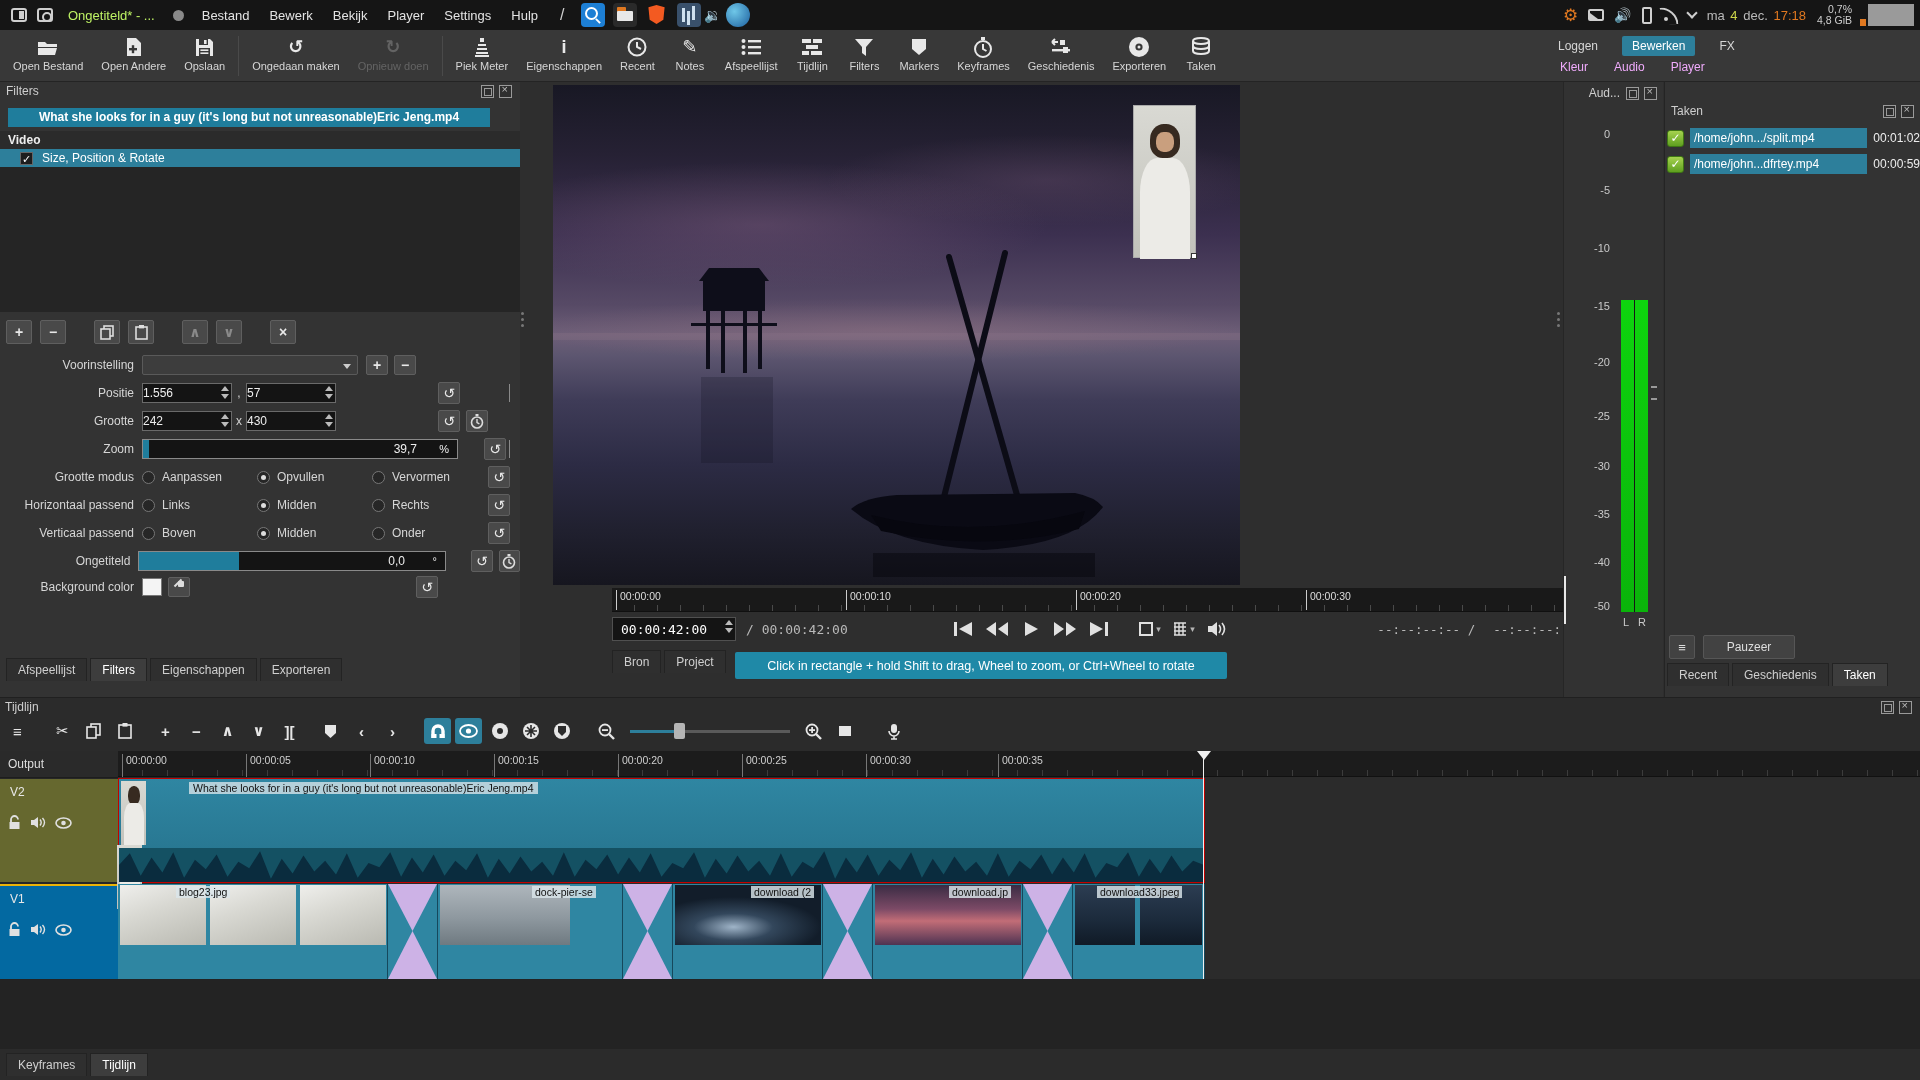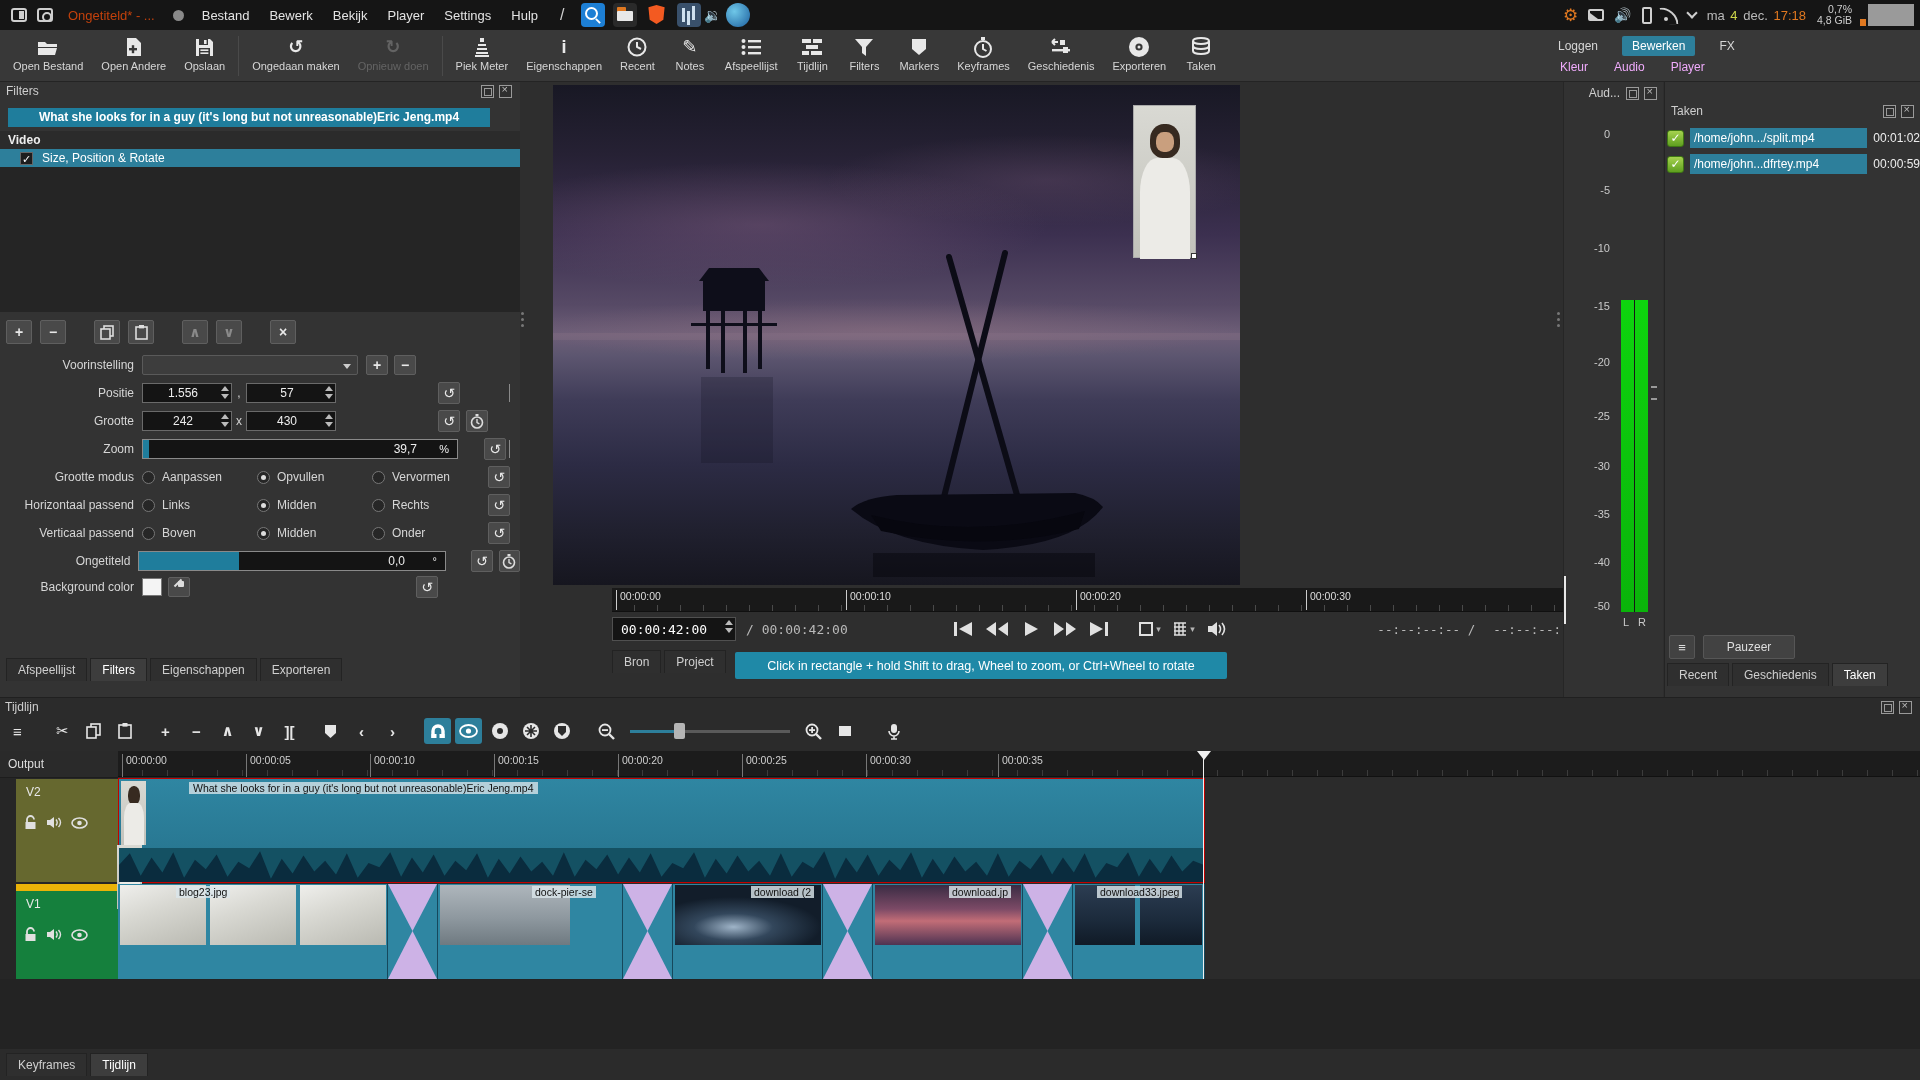--- a/index.html
+++ b/index.html
@@ -3,21 +3,21 @@
 <meta charset="utf-8">
 <style>
 *{margin:0;padding:0;box-sizing:border-box}
 html,body{width:1920px;height:1080px;overflow:hidden}
 body{background:#2e2e2e;font-family:"Liberation Sans","DejaVu Sans",sans-serif;font-size:12px;color:#d4d4d4;position:relative}
 
 #sysbar{position:absolute;left:0;top:0;width:1920px;height:30px;background:#151515;display:flex;align-items:center;padding:0 6px;font-size:13px;color:#dcdcdc;z-index:50}
 .winico{width:16px;height:14px;border:2px solid #cfcfcf;border-radius:3px;margin:0 5px;position:relative}
 .winico.split::after{content:"";position:absolute;right:1px;top:1px;bottom:1px;width:5px;background:#cfcfcf}
 .winico.cam::after{content:"";position:absolute;left:3px;top:2px;width:6px;height:6px;border:2px solid #cfcfcf;border-radius:50%}
-.sys-title{margin:8px 10px;color:#c2410c}
+.sys-title{margin:8px 10px;color:#bef264}
 .sys-dot{width:11px;height:11px;border-radius:50%;background:#8a8a8a;margin:0 8px}
 .menu-item{padding:0 10px;color:#e3e3e3;cursor:default}
 .sys-sep{color:#cfcfcf;font-size:16px;padding:0 12px}
 .trayico{width:24px;height:24px;border-radius:4px;margin:0 4px;position:relative;display:flex;align-items:center;justify-content:center}
 .tray-search{background:#1d7fd4}
 .tray-search::after{content:"";width:9px;height:9px;border:2px solid #fff;border-radius:50%;position:absolute;left:4px;top:4px}
 .tray-search::before{content:"";width:6px;height:2px;background:#fff;position:absolute;right:4px;bottom:5px;transform:rotate(45deg)}
 .tray-files{background:#2a2a2a}
 .tray-files::after{content:"";position:absolute;left:4px;top:8px;width:16px;height:10px;background:#e8e8e8;border-radius:1px}
 .tray-files::before{content:"";position:absolute;left:4px;top:4px;width:9px;height:5px;background:#e07820;border-radius:1px}
@@ -71,21 +71,21 @@
 #clipname-bar{position:absolute;left:8px;top:26px;width:482px;height:19px;background:#1f7d9c;color:#fff;font-weight:bold;font-size:12px;text-align:center;line-height:19px;white-space:nowrap;overflow:hidden}
 #video-section{position:absolute;left:0;top:49px;width:520px;height:18px;background:#2b2b2b;font-weight:bold;color:#eee;padding-left:8px;line-height:18px}
 #filter-row{position:absolute;left:0;top:67px;width:520px;height:18px;background:#2d7f9b;color:#fff;display:flex;align-items:center;gap:9px;padding-left:20px}
 .chk{width:13px;height:13px;background:#1d1d1d;border:1px solid #666;color:#fff;font-size:11px;line-height:12px;text-align:center}
 #filter-list-empty{position:absolute;left:0;top:85px;width:520px;height:145px;background:#252525}
 #filter-btns{position:absolute;left:6px;top:238px;display:flex;gap:8px}
 #filter-btns .gap{width:12px}
 .frow{position:absolute;left:0;width:520px;height:22px;display:flex;align-items:center}
 .flabel{width:142px;text-align:right;padding-right:8px;color:#d6d6d6;white-space:nowrap}
 .spinbox{width:90px;height:20px;background:#141414;border:1px solid #6a6a6a;display:flex;align-items:center;position:relative}
-.spinbox .val{flex:1;text-align:center;padding-right:8px;color:#eee}
+.spinbox .val{flex:1;text-align:left;padding-right:8px;color:#eee}
 .spinarrows{position:absolute;right:2px;top:2px;display:flex;flex-direction:column;gap:3px}
 .spinarrows i{display:block;width:0;height:0;border-left:4px solid transparent;border-right:4px solid transparent}
 .spinarrows .up{border-bottom:5px solid #bbb}
 .spinarrows .dn{border-top:5px solid #bbb}
 .combobox{width:216px;height:20px;background:#3d3d3d;border:1px solid #5a5a5a;position:relative;border-radius:2px}
 .combobox::after{content:"";position:absolute;right:6px;top:8px;border-left:4px solid transparent;border-right:4px solid transparent;border-top:5px solid #ccc}
 .slider-combo{width:316px;height:20px;background:#141414;border:1px solid #8a8a8a;position:relative;display:flex;align-items:center}
 .slider-fill{position:absolute;left:0;top:0;bottom:0;background:#1f7d9c}
 .slider-combo .val{position:absolute;right:40px;color:#eee}
 .slider-combo .unit{position:absolute;right:8px;color:#eee;font-size:11px}
@@ -161,23 +161,23 @@
 .tlbtn{width:27px;height:26px;border-radius:3px;display:flex;align-items:center;justify-content:center;color:#e6e6e6;font-size:15px;font-weight:bold}
 .tlbtn.on{background:#2d7f9b}
 .tlbtn svg{display:block}
 .tl-slider{width:160px;height:26px;position:relative;margin:0 6px}
 .tl-slider .track{position:absolute;left:0;right:0;top:12px;height:3px;background:#5a5a5a}
 .tl-slider .tfill{position:absolute;left:0;top:12px;height:3px;width:48px;background:#2d7f9b}
 .tl-slider .knob{position:absolute;left:44px;top:5px;width:11px;height:16px;background:#b5b5b5;border-radius:2px}
 #tl-tracks{position:absolute;left:0;top:53px;width:1920px;height:228px}
 #tl-headcol{position:absolute;left:0;top:0;width:118px;height:228px;background:#262626}
 #row-output{position:absolute;left:0;top:0;width:118px;height:27px;background:#2a2a2a;border-bottom:1px solid #1d1d1d;line-height:27px;padding-left:8px;color:#ddd}
-.trackhead{position:absolute;left:16px;width:118px}
+.trackhead{position:absolute;left:0;width:118px}
 #head-v2{top:28px;height:103px;background:#66682f}
-#head-v1{top:133px;height:95px;background:#15803d;border-top:7px solid #eab308}
+#head-v1{top:133px;height:95px;background:#0369a1;border-top:2px solid #eab308}
 .tname{position:absolute;left:10px;top:6px;color:#e8e8e8}
 .ticons{position:absolute;left:8px;top:36px;display:flex;gap:9px;align-items:center}
 .ticons svg{display:block}
 #tl-ruler{position:absolute;left:118px;top:0;width:1802px;height:26px;background:#1c1c1c;border-bottom:1px solid #111}
 #tl-ruler .minor{position:absolute;left:0;right:0;bottom:0;height:6px;background:repeating-linear-gradient(90deg,transparent 0 24px,#3c3c3c 24px 25px)}
 .rlabel{position:absolute;top:3px;font-size:10.5px;color:#cfcfcf;border-left:1px solid #777;padding-left:3px;height:23px}
 #clip-v2{position:absolute;left:118px;top:27px;width:1087px;height:105px;border:1px solid #c40000;background:linear-gradient(#2f86a2,#25718b)}
 .thumb{position:absolute;top:2px;width:25px;height:64px}
 .v2label{position:absolute;left:70px;top:3px;background:rgba(218,229,234,.78);color:#101010;font-size:10.5px;padding:0 4px;white-space:nowrap}
 #v2-wave{position:absolute;left:0;bottom:0;width:100%;height:34px;background:#145163}

